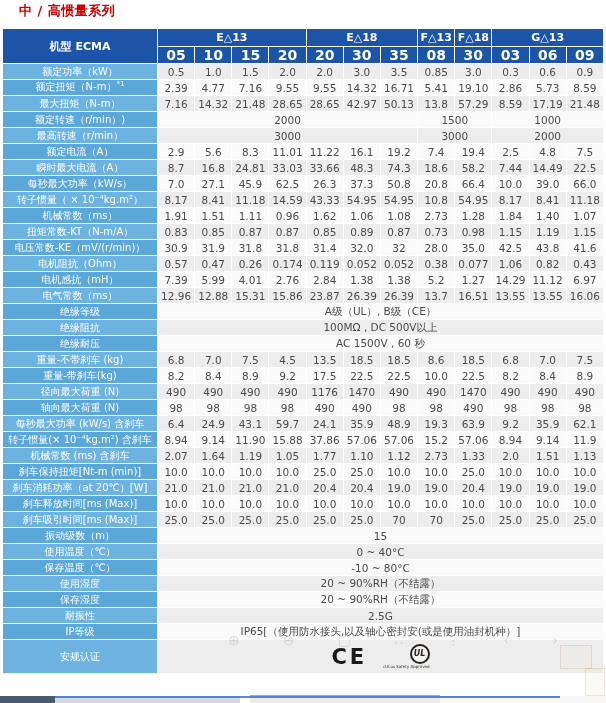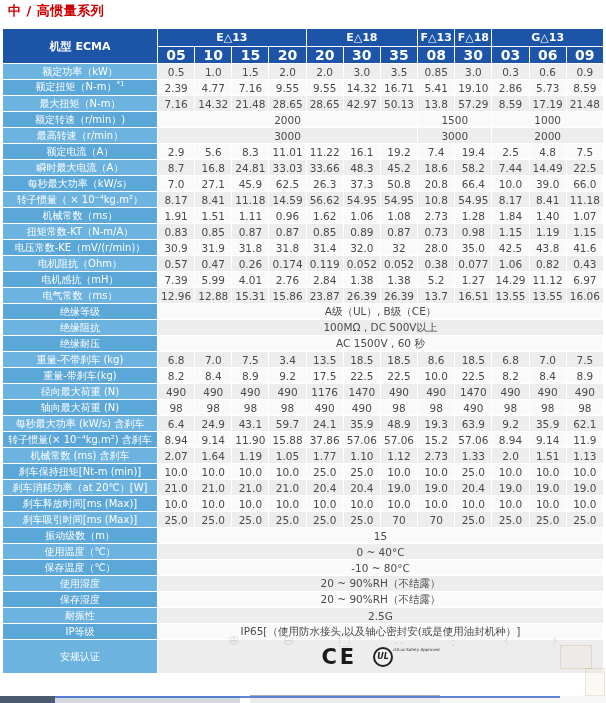--- a/index.html
+++ b/index.html
@@ -10,21 +10,21 @@
     --cell-a:#ededed;
     --cell-b:#fafafa;
     --cell-text:#4a4a4a;
   }
   html,body{margin:0;padding:0;}
   body{
     width:606px;height:703px;position:relative;background:#ffffff;overflow:hidden;
     font-family:"DejaVu Sans","Liberation Sans",sans-serif;
   }
   .page-title{
-    position:absolute;top:2px;left:8px;font-size:13px;font-weight:bold;
+    position:absolute;top:2px;left:19px;font-size:13px;font-weight:bold;
     color:var(--title-color);letter-spacing:0.5px;
   }
   table.spec{
     position:absolute;top:28px;left:2px;width:602px;
     border-collapse:collapse;table-layout:fixed;
   }
   table.spec th,table.spec td{
     border:1px solid #ffffff;padding:0 2px;text-align:center;
     overflow:hidden;white-space:nowrap;font-weight:normal;
   }
@@ -36,21 +36,21 @@
   tbody th.rlabel{color:#ffffff;font-size:10px;font-weight:normal;}
   tbody tr.alt-a th.rlabel{background:var(--label-a);}
   tbody tr.alt-b th.rlabel{background:var(--label-b);}
   tbody td{color:var(--cell-text);font-size:10.5px;}
   tbody tr.alt-a td{background:var(--cell-a);}
   tbody tr.alt-b td{background:var(--cell-b);}
   tbody th.rlabel sup{font-size:7px;vertical-align:super;}
   tr.logos-row{height:34px;}
   .cert-wrap{display:flex;align-items:center;justify-content:center;gap:16px;}
   .ce-mark{font-size:21px;font-weight:bold;color:#1a1a1a;letter-spacing:3px;font-family:"DejaVu Sans",sans-serif;}
-  .ul-mark{display:inline-flex;align-items:flex-start;line-height:1;}
+  .ul-mark{display:inline-flex;flex-direction:column;align-items:flex-end;line-height:1;}
   .ul-circle{
     width:16px;height:16px;border:2px solid #222;border-radius:50%;
     display:flex;align-items:center;justify-content:center;
     font-size:8px;font-weight:bold;font-style:italic;color:#222;background:#f4f2ee;
   }
   .ul-caption{font-size:4px;color:#333;margin-top:1px;}
   
   .ghost-toolbar{
     position:absolute;top:632px;left:228px;width:330px;display:flex;gap:18px;
     justify-content:space-between;align-items:center;color:#33404d;opacity:0.14;
@@ -186,21 +186,21 @@
         <td>7.5</td>
       </tr>
       <tr class="alt-a">
         <th class="rlabel">瞬时最大电流（A）</th>
         <td>8.7</td>
         <td>16.8</td>
         <td>24.81</td>
         <td>33.03</td>
         <td>33.66</td>
         <td>48.3</td>
-        <td>45.2</td>
+        <td>74.3</td>
         <td>18.6</td>
         <td>58.2</td>
         <td>7.44</td>
         <td>14.49</td>
         <td>22.5</td>
       </tr>
       <tr class="alt-b">
         <th class="rlabel">每秒最大功率（kW/s）</th>
         <td>7.0</td>
         <td>27.1</td>
@@ -214,21 +214,21 @@
         <td>10.0</td>
         <td>39.0</td>
         <td>66.0</td>
       </tr>
       <tr class="alt-a">
         <th class="rlabel">转子惯量（ × 10⁻⁴kg.m²）</th>
         <td>8.17</td>
         <td>8.41</td>
         <td>11.18</td>
         <td>14.59</td>
-        <td>56.62</td>
+        <td>43.33</td>
         <td>54.95</td>
         <td>54.95</td>
         <td>10.8</td>
         <td>54.95</td>
         <td>8.17</td>
         <td>8.41</td>
         <td>11.18</td>
       </tr>
       <tr class="alt-b">
         <th class="rlabel">机械常数（ms）</th>
@@ -330,21 +330,21 @@
       </tr>
       <tr class="alt-b">
         <th class="rlabel">绝缘耐压</th>
         <td colspan="12">AC 1500V , 60 秒</td>
       </tr>
       <tr class="alt-a">
         <th class="rlabel">重量-不带刹车 (kg)</th>
         <td>6.8</td>
         <td>7.0</td>
         <td>7.5</td>
-        <td>3.4</td>
+        <td>4.5</td>
         <td>13.5</td>
         <td>18.5</td>
         <td>18.5</td>
         <td>8.6</td>
         <td>18.5</td>
         <td>6.8</td>
         <td>7.0</td>
         <td>7.5</td>
       </tr>
       <tr class="alt-b">

